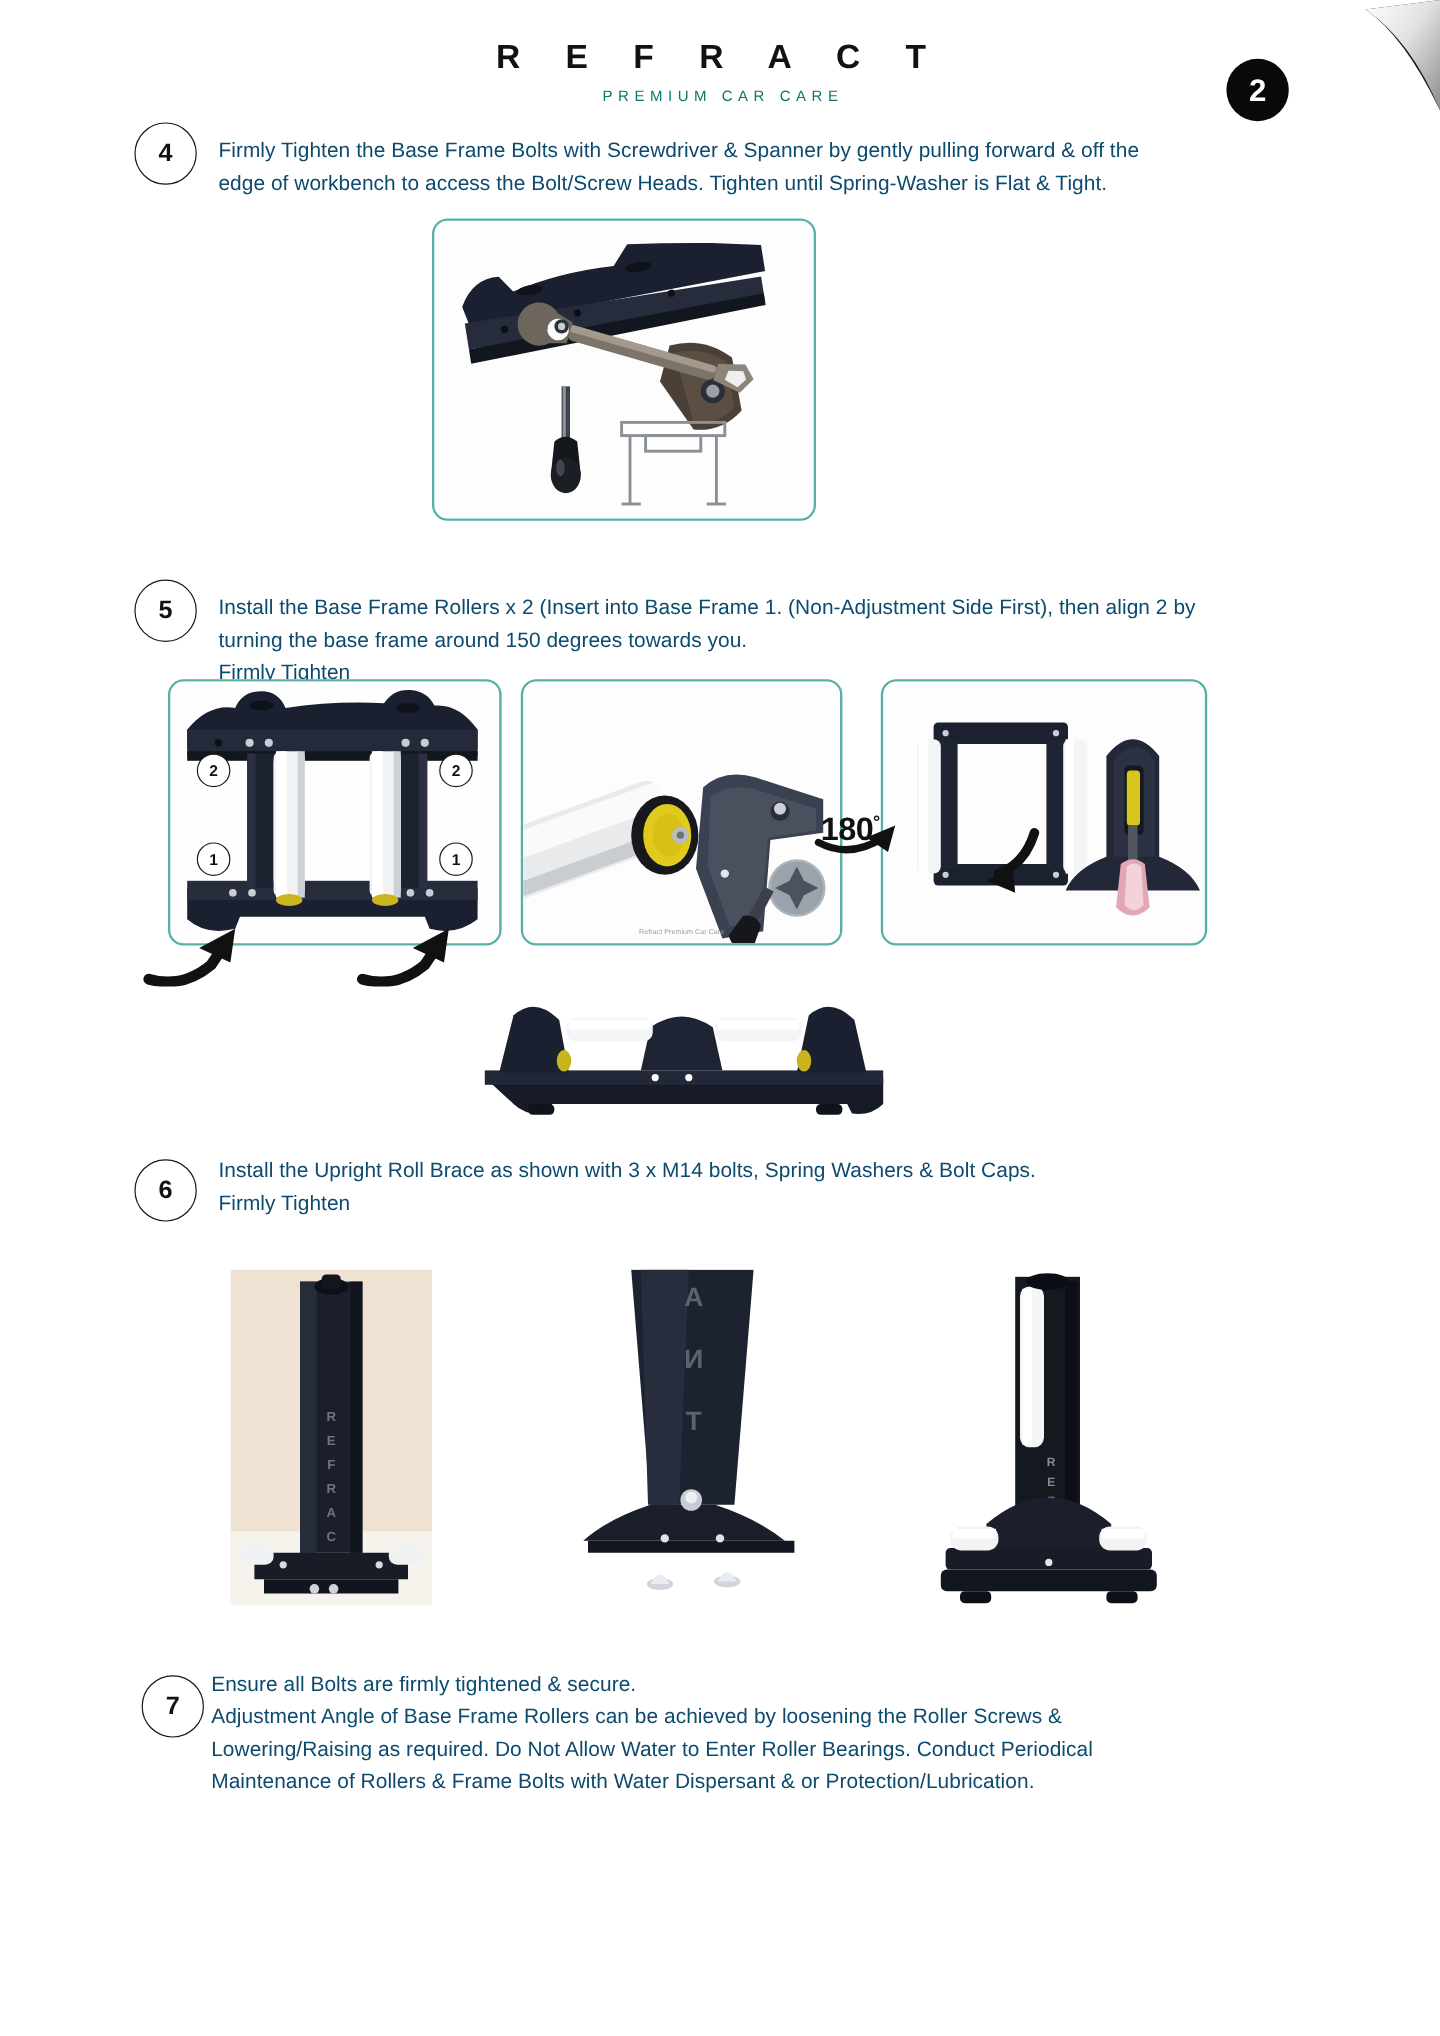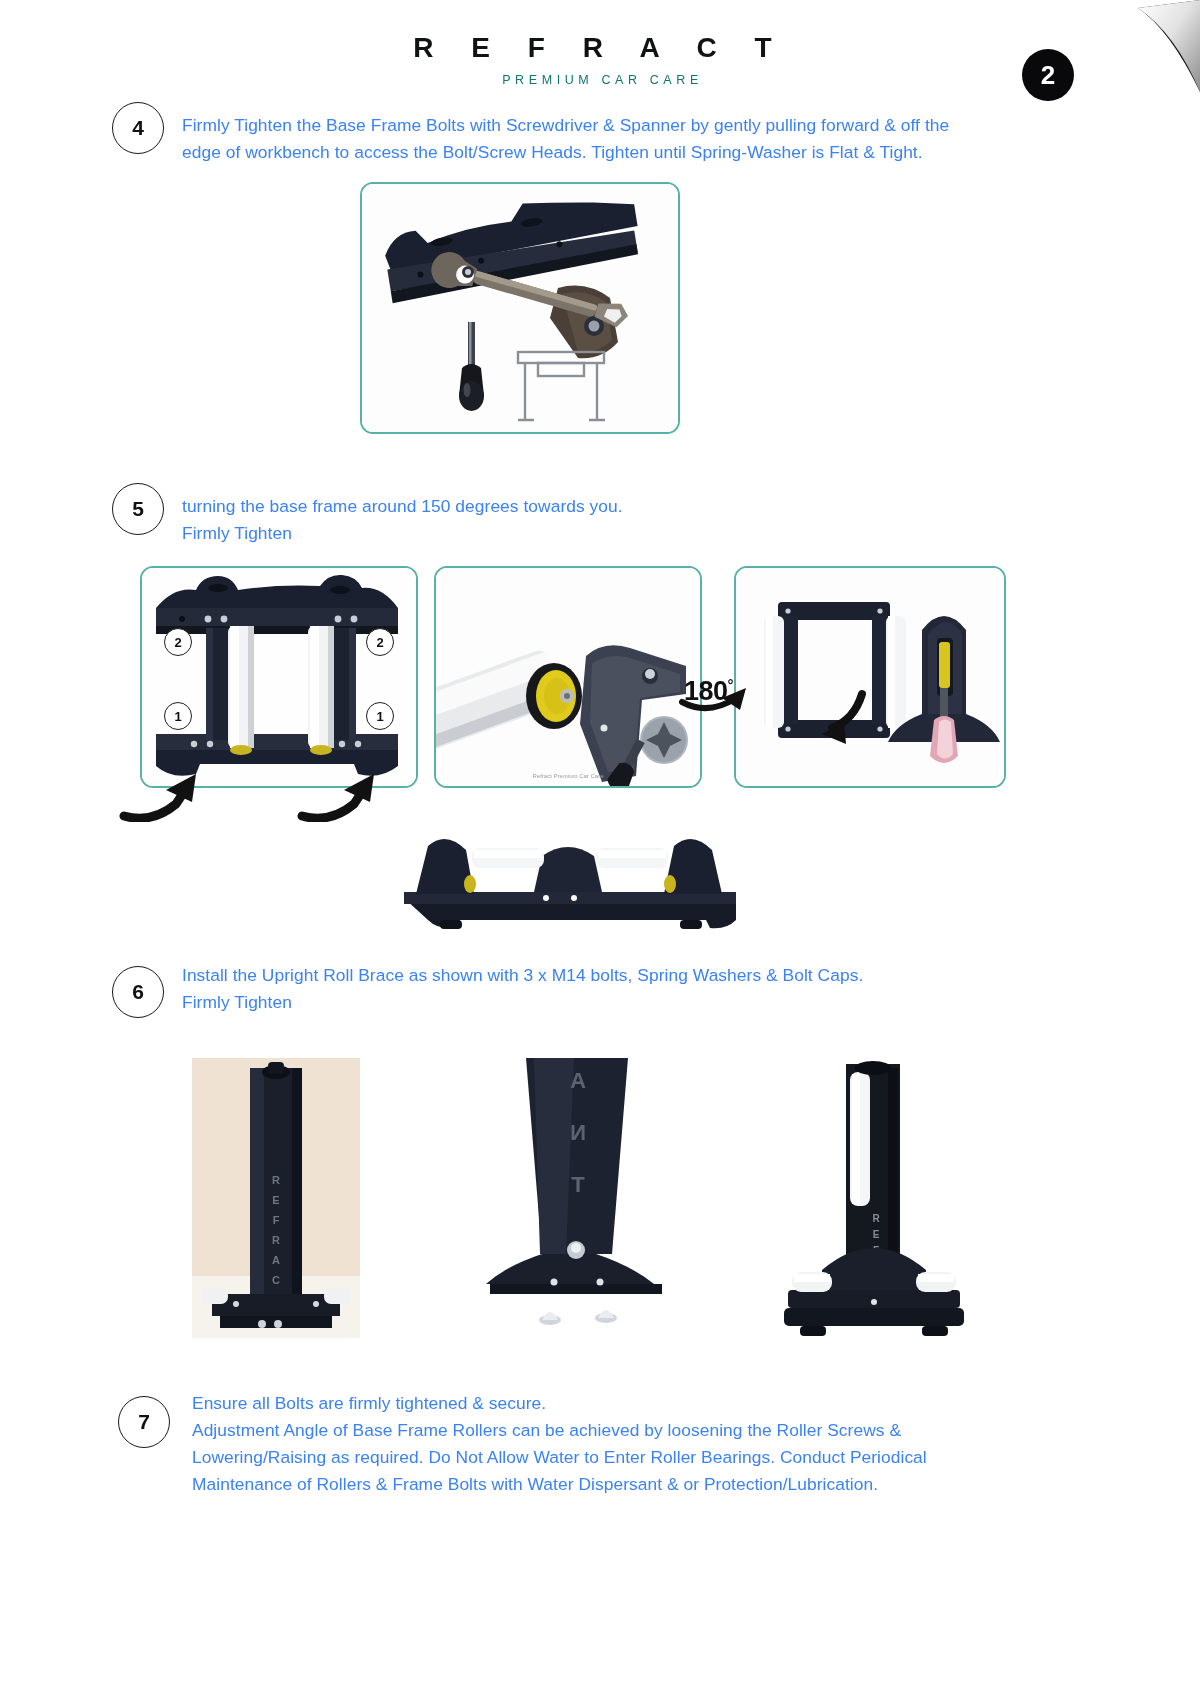--- a/index.html
+++ b/index.html
@@ -72,21 +72,21 @@
     justify-content: center;
     font-size: 21px;
     font-weight: 700;
     color: #111;
     background: #fff;
   }
   .step-text {
     position: absolute;
     font-size: 17.4px;
     line-height: 27px;
-    color: #3b82f6;
+    color: #0c4a6e;
     letter-spacing: 0.05px;
   }
   .step-text p { margin: 0; }
 
   
   .panel {
     position: absolute;
     border: 2.6px solid #57b1a7;
     border-radius: 13px;
     background: #fefefe;
@@ -204,20 +204,21 @@
         <line x1="156" y1="236" x2="172" y2="236"></line>
         <line x1="227" y1="236" x2="243" y2="236"></line>
       </g>
     </svg>
   </div>
 </div>
 
 <div class="step">
   <div class="step-num" style="left:112px; top:483px;">5</div>
   <div class="step-text" style="left:182px; top:493px; width:840px;">
+    <p>Install the Base Frame Rollers x 2 (Insert into Base Frame 1. (Non-Adjustment Side First), then align 2 by</p>
     <p>turning the base frame around 150 degrees towards you.</p>
     <p>Firmly Tighten</p>
   </div>
 </div>
 
 <div class="panel" style="left:140px; top:566px; width:278px; height:222px;">
   <div class="photo">
     <svg width="274" height="218" viewBox="0 0 274 218">
       <rect width="274" height="218" fill="#fefefe"></rect>
 
@@ -474,19 +475,19 @@
     <rect x="152" y="216" width="36" height="8" fill="#ffffff"></rect>
 
     <rect x="34" y="268" width="26" height="10" rx="4" fill="#0d1017"></rect>
     <rect x="156" y="268" width="26" height="10" rx="4" fill="#0d1017"></rect>
     <circle cx="108" cy="244" r="3" fill="#e2e6ea"></circle>
   </svg>
 </div>
 
 <div class="step">
   <div class="step-num" style="left:118px; top:1396px;">7</div>
-  <div class="step-text" style="left:192px; top:1390px; width:830px;">
+  <div class="step-text" style="left:176px; top:1390px; width:830px;">
     <p>Ensure all Bolts are firmly tightened &amp; secure.</p>
     <p>Adjustment Angle of Base Frame Rollers can be achieved by loosening the Roller Screws &amp;</p>
     <p>Lowering/Raising as required. Do Not Allow Water to Enter Roller Bearings. Conduct Periodical</p>
     <p>Maintenance of Rollers &amp; Frame Bolts with Water Dispersant &amp; or Protection/Lubrication.</p>
   </div>
 </div>
 
 </body></html>

